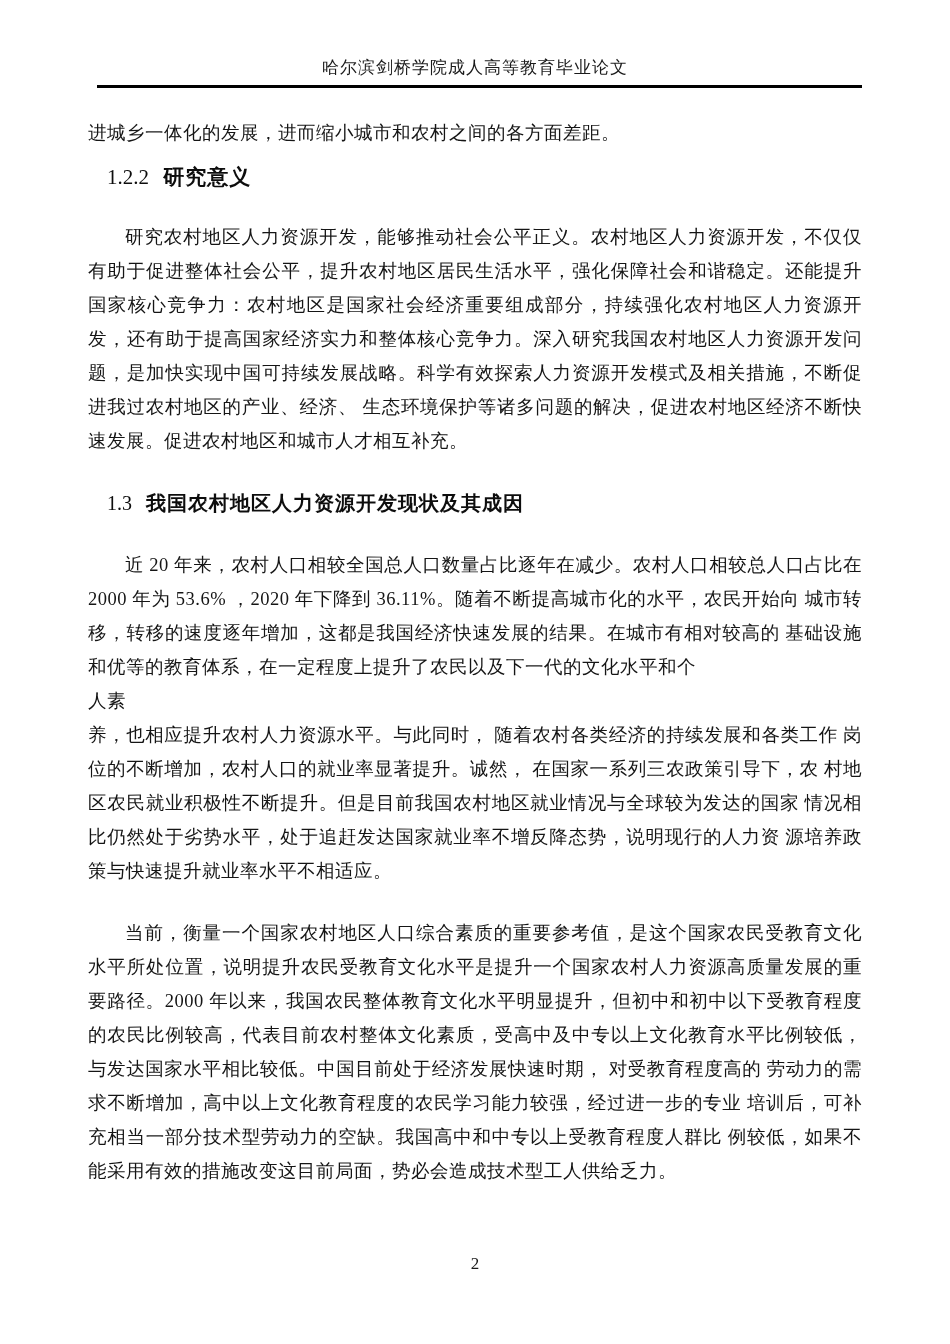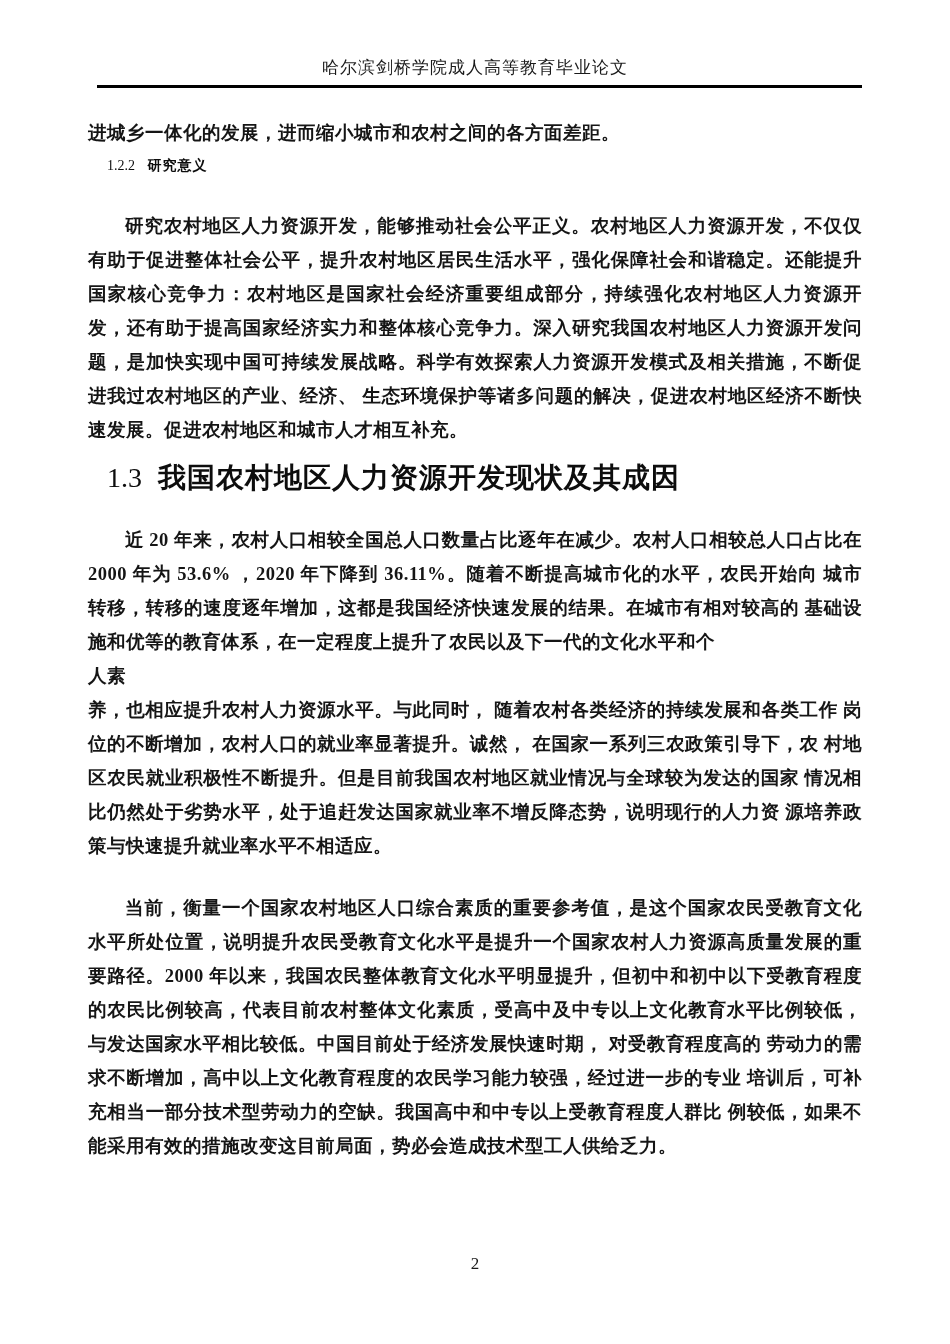--- a/index.html
+++ b/index.html
@@ -26,36 +26,36 @@
     margin-left: 9px;
     border-bottom: 3px solid #000000;
   }
   .doc-body { margin-top: 28px; }
   .para {
     font-size: 18.5px;
     line-height: 34px;
     text-align: justify;
     white-space: pre-line;
     letter-spacing: 0.5px;
-    font-weight: bold;
   }
   .para.indent { text-indent: 2em; margin-top: 28px; }
   .h {
     margin-left: 19px;
     color: #0d0d0d;
   }
   .h2 {
-    margin-top: 14px;
+    margin-top: 28px;
     margin-bottom: 12px;
-    font-size: 28px;
+    font-size: 20px;
     line-height: 34px;
   }
   .h3 {
+    margin-top: 12px;
     margin-bottom: 10px;
-    font-size: 14px;
+    font-size: 21px;
     line-height: 30px;
   }
   .h-num {
     font-family: "Liberation Serif", "DejaVu Serif", serif;
     font-weight: normal;
     margin-right: 9px;
   }
   .h-title {
     font-family: "Liberation Sans", "DejaVu Sans", sans-serif;
     font-weight: bold;

